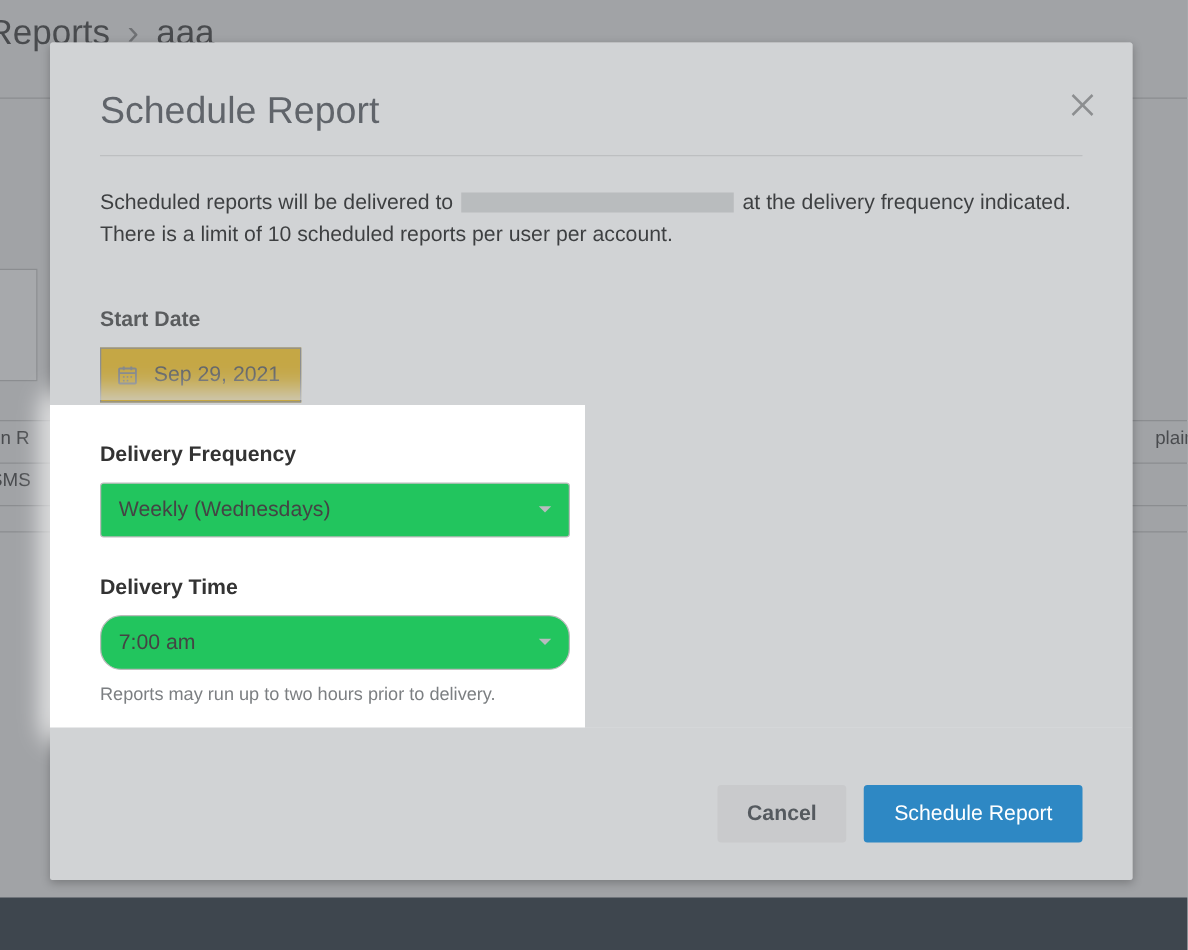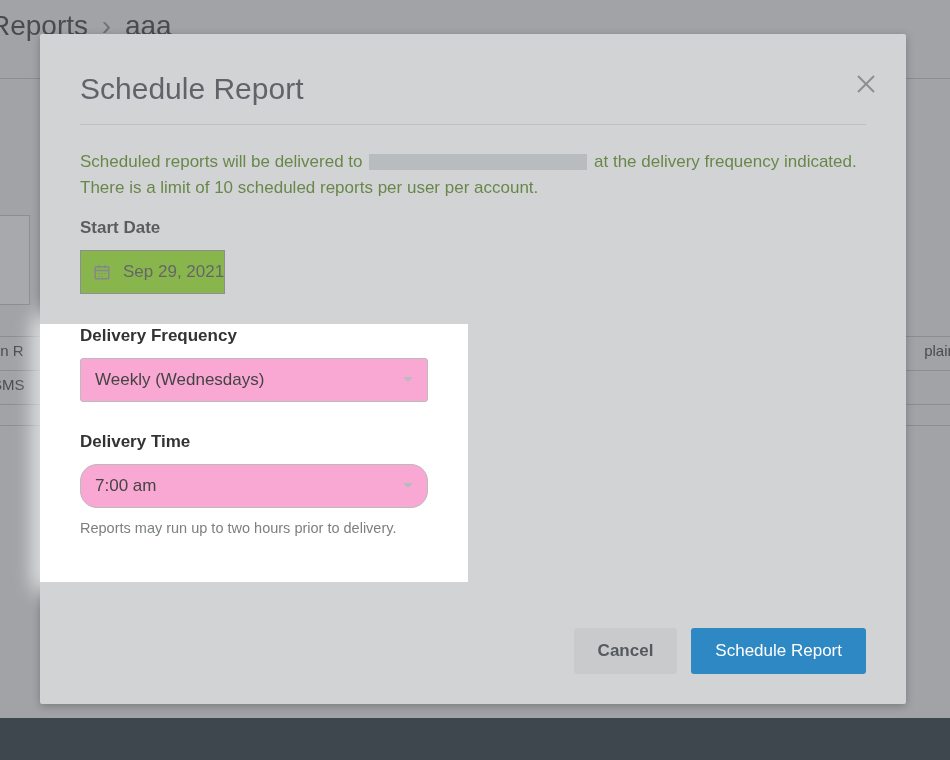--- a/index.html
+++ b/index.html
@@ -156,23 +156,23 @@
       right: 28px;
       width: 24px;
       height: 24px;
       cursor: pointer;
       z-index: 30;
     }
     .close-btn svg { stroke: #888; stroke-width: 2; }
 
     .modal-desc {
       font-size: 17px;
-      color: #4d7c0f;
+      color: #000000;
       line-height: 1.55;
-      margin-bottom: 16px;
+      margin-bottom: 44px;
     }
 
     .redacted {
       display: inline-block;
       width: 218px;
       height: 16px;
       background: #d6d7d8;
       vertical-align: middle;
       margin: 0 2px;
       position: relative;
@@ -183,46 +183,46 @@
       font-size: 17px;
       font-weight: 600;
       color: #333;
       margin-bottom: 12px;
     }
 
     .date-input {
       display: inline-flex;
       align-items: center;
       border: 1px solid #888;
-      padding: 11px 0 11px 12px;
+      padding: 11px 16px 11px 12px;
       font-size: 17px;
       color: #444;
       gap: 12px;
       margin-bottom: 32px;
-      background: #84cc16;
+      background: #eab308;
     }
 
     .calendar-icon {
       width: 18px;
       height: 18px;
       display: inline-flex;
     }
     .calendar-icon svg { fill: #7a7d80; }
 
     .select {
       display: flex;
       align-items: center;
       justify-content: space-between;
-      width: 348px;
+      width: 376px;
       border: 1px solid #bbb;
       border-radius: 3px;
       padding: 11px 14px;
       font-size: 17px;
       color: #444;
-      background: #f9a8d4;
+      background: #22c55e;
       cursor: pointer;
       margin-bottom: 30px;
     }
 
     .select.last { margin-bottom: 12px; border-radius: 17px; }
 
     .caret {
       width: 0; height: 0;
       border-left: 5px solid transparent;
       border-right: 5px solid transparent;

